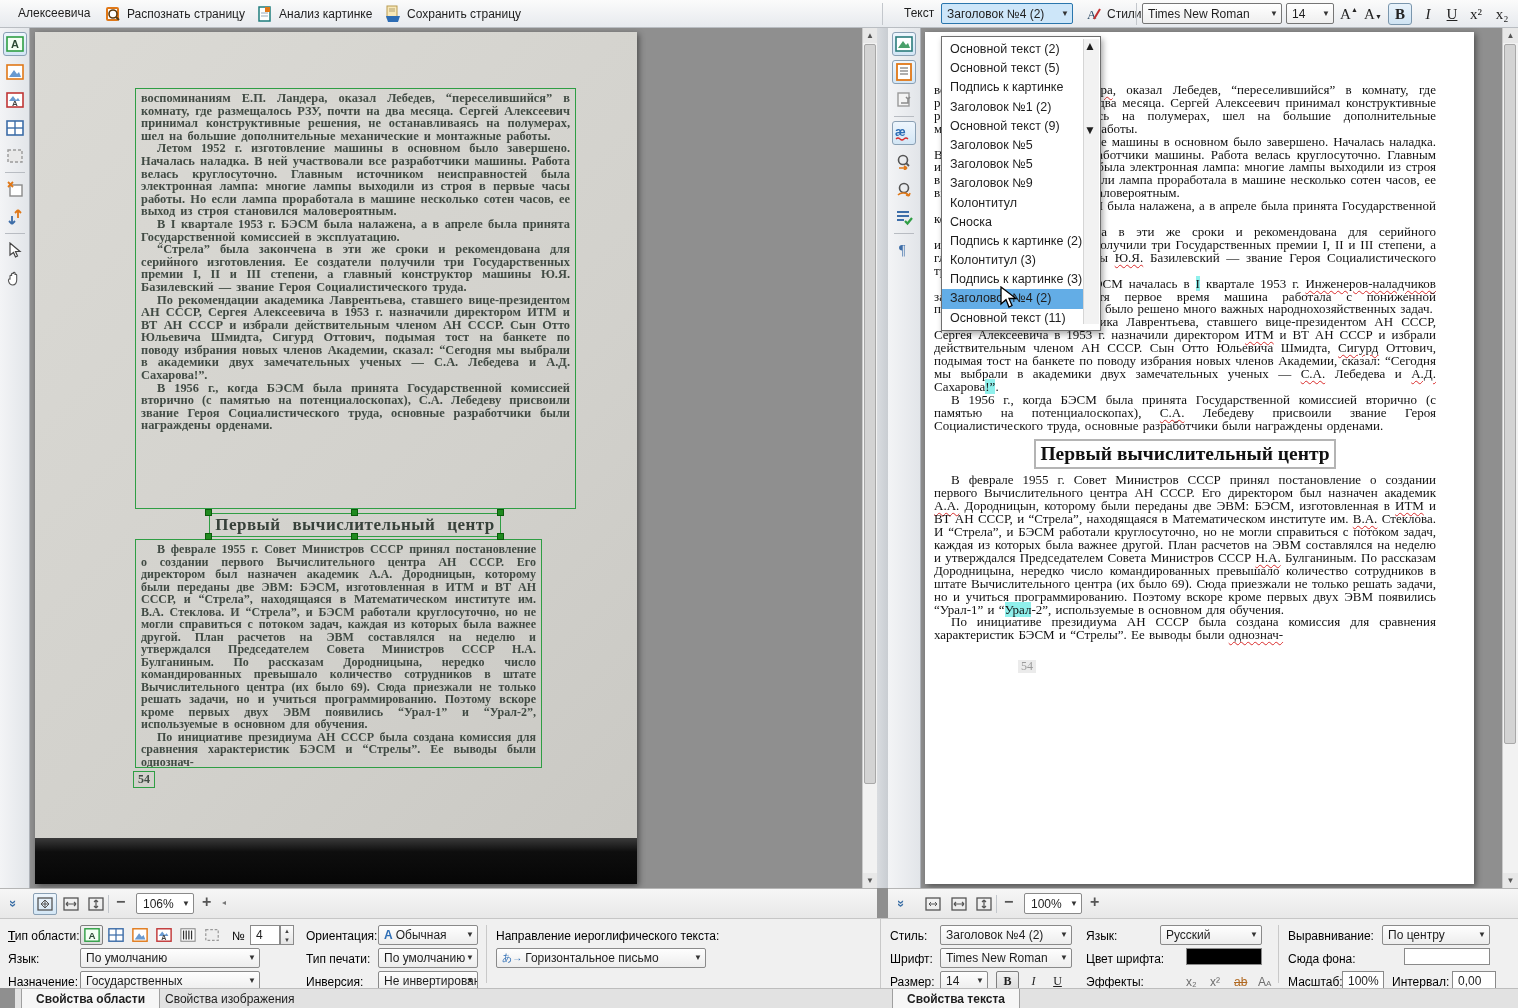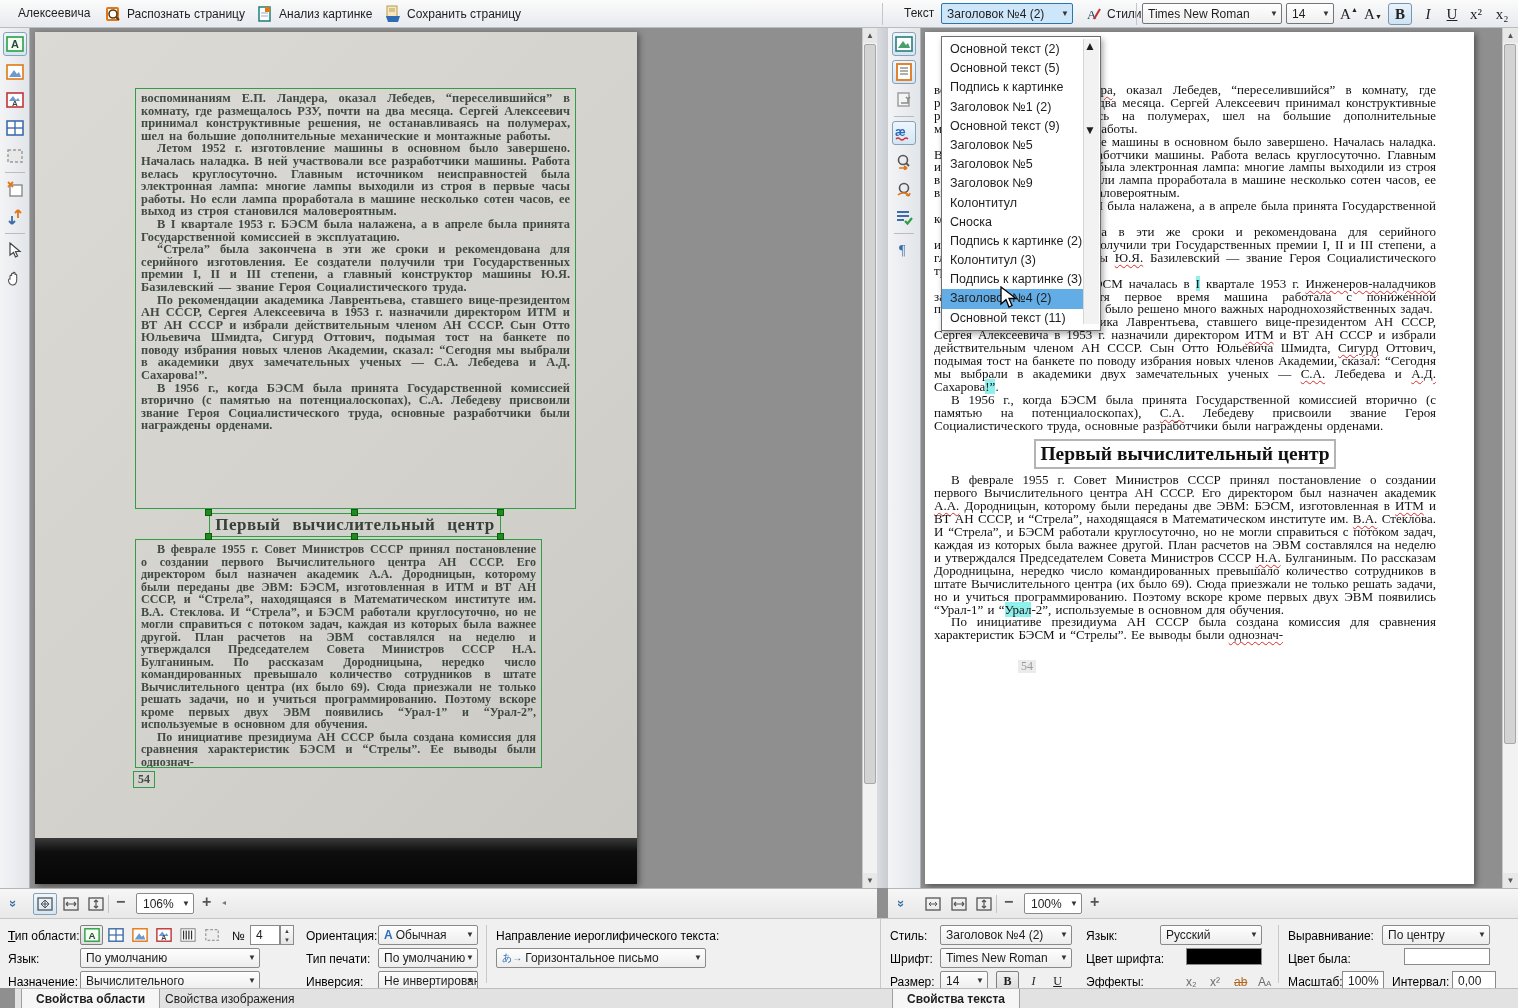--- a/index.html
+++ b/index.html
@@ -517,21 +517,21 @@
     <span>По умолчанию</span>
       <span class="arr">▼</span>
   </div>
   <span class="plabel" style="left:306px;top:33px">Тип печати:</span>
   <div class="pcmb" style="left:378px;top:29px;width:100px">
     <span>По умолчанию</span>
       <span class="arr">▼</span>
   </div>
   <span class="plabel" style="left:8px;top:56px">Назначение:</span>
   <div class="pcmb" style="left:80px;top:52px;width:180px">
-    <span>Вычислительного</span>
+    <span>Государственных</span>
       <span class="arr">▼</span>
   </div>
   <span class="plabel" style="left:306px;top:56px">Инверсия:</span>
   <div class="pcmb" style="left:378px;top:52px;width:100px">
     <span>Не инвертирован</span>
       <span class="arr">▼</span>
   </div>
   <div class="pv" style="left:486px"></div>
   <span class="plabel" style="left:496px;top:10px">Направление иероглифического текста:</span>
   <div class="pcmb" style="left:496px;top:29px;width:210px">
@@ -572,21 +572,21 @@
   <span class="effbtn" style="left:1210px;top:56px">x²</span>
   <span class="effbtn" style="left:1234px;top:56px;text-decoration:line-through;color:#b06820">ab</span>
   <span class="effbtn" style="left:1258px;top:56px;font-variant:small-caps">Aa</span>
 
   <div class="pv" style="left:1278px"></div>
   <span class="plabel" style="left:1288px;top:10px">Выравнивание:</span>
   <div class="pcmb" style="left:1382px;top:6px;width:108px">
     <span>По центру</span>
       <span class="arr">▼</span>
   </div>
-  <span class="plabel" style="left:1288px;top:33px">Цвет была:</span>
+  <span class="plabel" style="left:1288px;top:33px">Сюда фона:</span>
   <div class="swatch" style="left:1404px;top:29px;width:86px;background:#fff"></div>
   <span class="plabel" style="left:1288px;top:56px">Масштаб:</span>
   <div class="pinput" style="left:1342px;top:52px;width:42px">
       <span>100%</span>
     </div>
   <span class="plabel" style="left:1392px;top:56px">Интервал:</span>
   <div class="pinput" style="left:1452px;top:52px;width:44px">
       <span>0,00</span>
     </div>
 </div>

